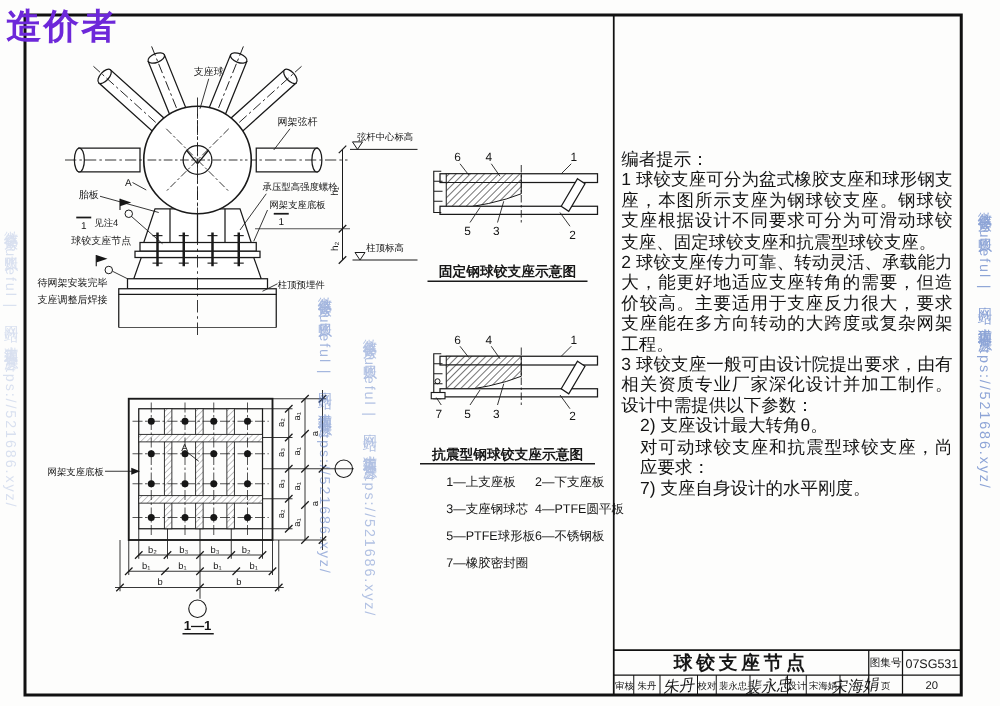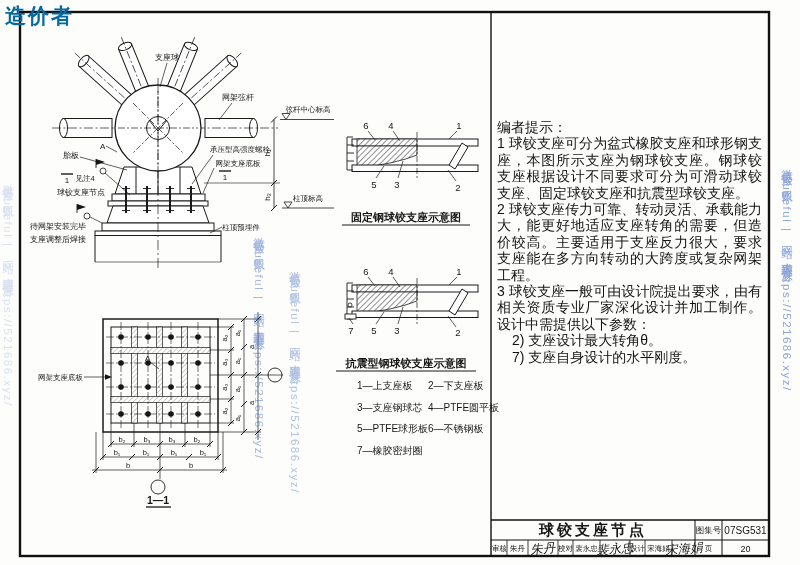--- a/index.html
+++ b/index.html
@@ -1,21 +1,21 @@
 <!DOCTYPE html>
 <html><head>
 <meta charset="utf-8">
 <style>
   html,body{margin:0;padding:0;background:#fff;}
   .page{position:relative;width:800px;height:565px;background:#fdfdfc;overflow:hidden;
         font-family:"Liberation Sans","DejaVu Sans",sans-serif;}
   svg{position:absolute;left:0;top:0;}
   svg text{font-family:"Liberation Sans","DejaVu Sans",sans-serif;fill:#161616;}
-  .stamp{position:absolute;left:5px;top:2px;font-size:21px;font-weight:bold;
-         color:#0369a1;letter-spacing:2px;}
+  .stamp{position:absolute;left:5px;top:2px;font-size:28px;font-weight:bold;
+         color:#6d28d9;letter-spacing:2px;}
   .wm{position:absolute;writing-mode:vertical-rl;text-orientation:mixed;
       color:#4a6fc0;font-size:11.5px;letter-spacing:1.5px;overflow:hidden;white-space:nowrap;}
   .wm-right{left:779px;top:160px;height:402px;opacity:.62;}
   .wm-mid1{left:251px;top:228px;height:334px;opacity:.5;}
   .wm-mid2{left:287px;top:262px;height:300px;opacity:.42;}
   .wm-left{left:0px;top:175px;height:388px;opacity:.2;}
   .notes{position:absolute;left:497px;top:119px;width:265px;font-size:14px;
          line-height:16.4px;color:#141414;text-align:justify;}
   .notes p{margin:0;}
   .notes .sub{padding-left:15px;}
@@ -406,20 +406,21 @@
     </g>
   </g>
 </svg>
 
 <div class="notes">
   <p>编者提示：</p>
   <p>1  球铰支座可分为盆式橡胶支座和球形钢支座，本图所示支座为钢球铰支座。钢球铰支座根据设计不同要求可分为可滑动球铰支座、固定球铰支座和抗震型球铰支座。</p>
   <p>2  球铰支座传力可靠、转动灵活、承载能力大，能更好地适应支座转角的需要，但造价较高。主要适用于支座反力很大，要求支座能在多方向转动的大跨度或复杂网架工程。</p>
   <p>3  球铰支座一般可由设计院提出要求，由有相关资质专业厂家深化设计并加工制作。设计中需提供以下参数：</p>
   <p class="sub">2) 支座设计最大转角θ。</p>
+  <p class="sub">对可动球铰支座和抗震型球铰支座，尚应要求：</p>
   <p class="sub">7) 支座自身设计的水平刚度。</p>
 </div>
 
 <div class="stamp">造价者</div>
 <div class="wm wm-right">微信公众号：账贝useful | 网站：大猫工程资源 https://521686.xyz/</div>
 <div class="wm wm-mid1">微信公众号：账贝useful | 网站：大猫工程资源 https://521686.xyz/</div>
 <div class="wm wm-mid2">微信公众号：账贝useful | 网站：大猫工程资源 https://521686.xyz/</div>
 <div class="wm wm-left">微信公众号：账贝useful | 网站：大猫工程资源 https://521686.xyz/</div>
 
 </div>

